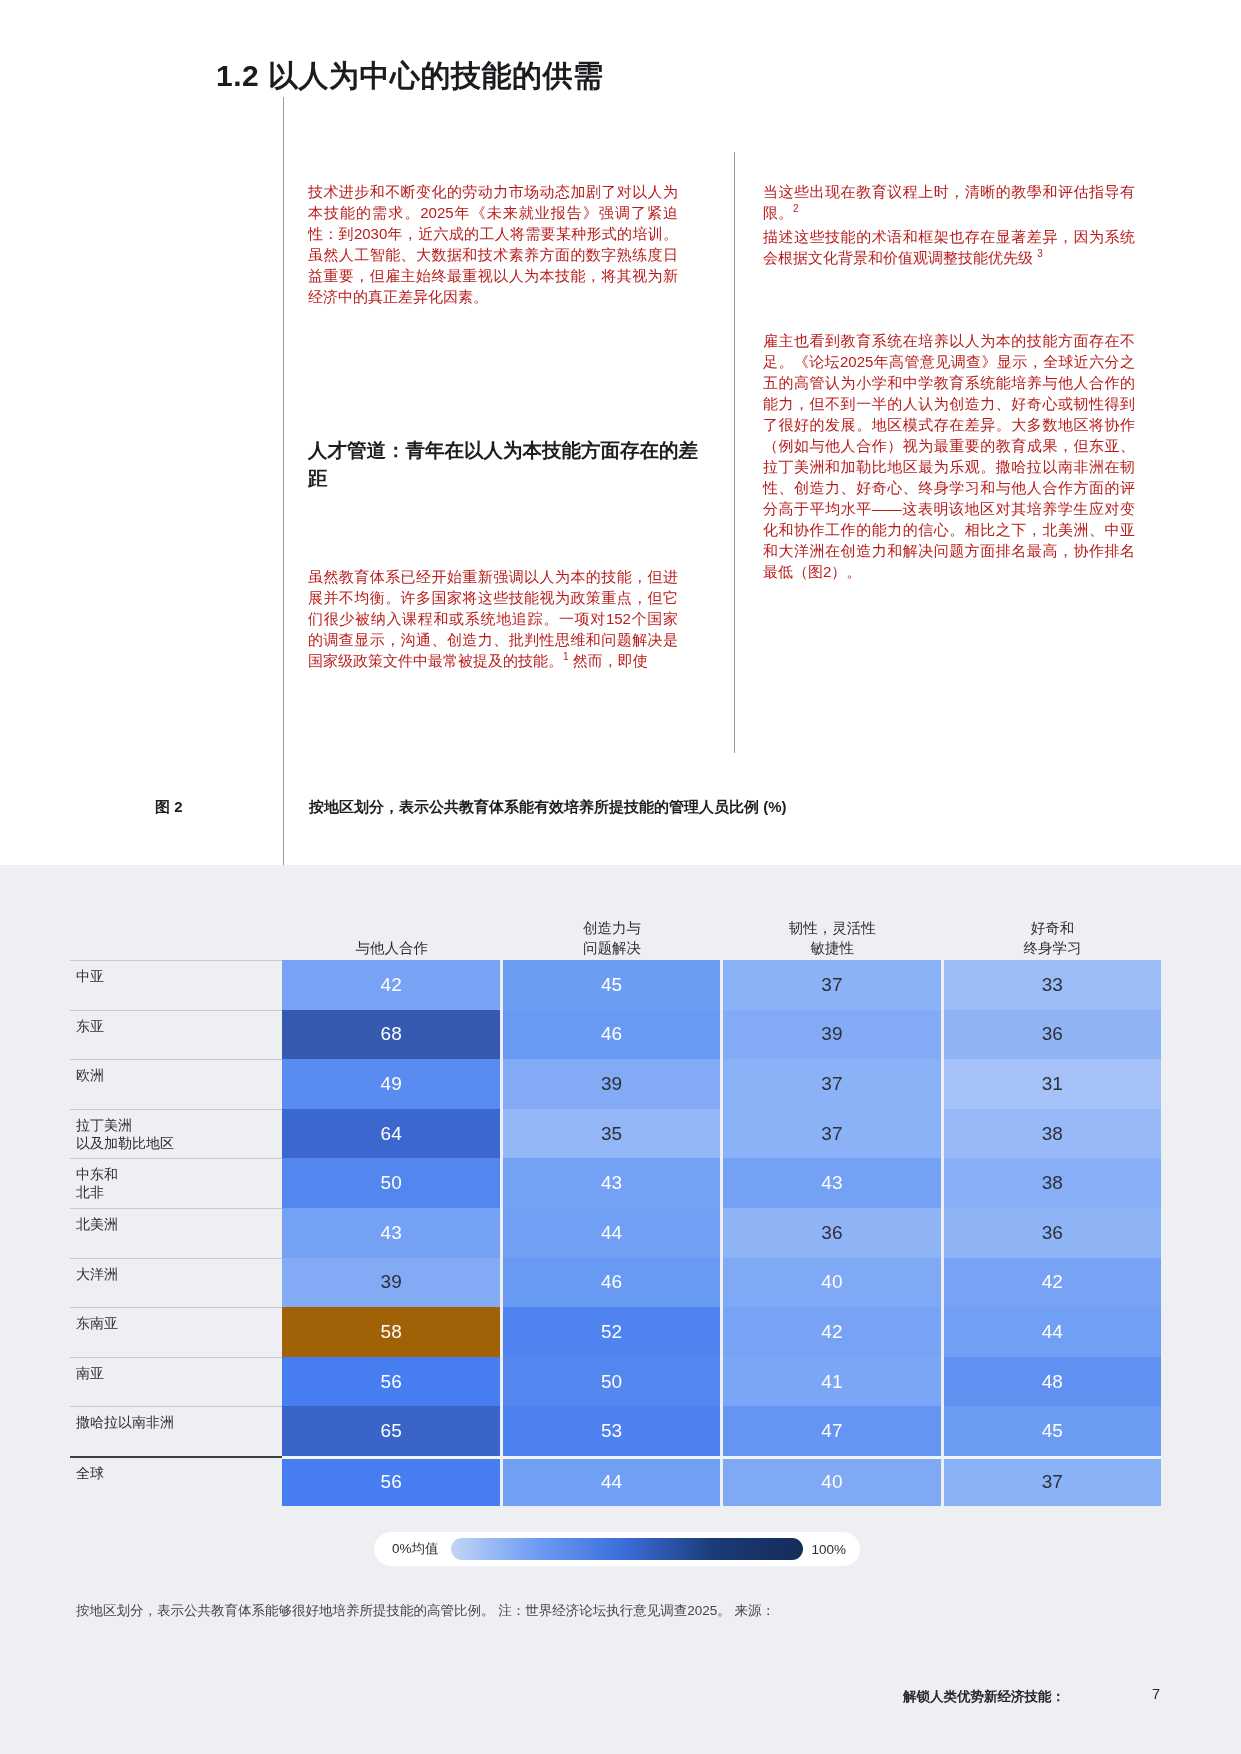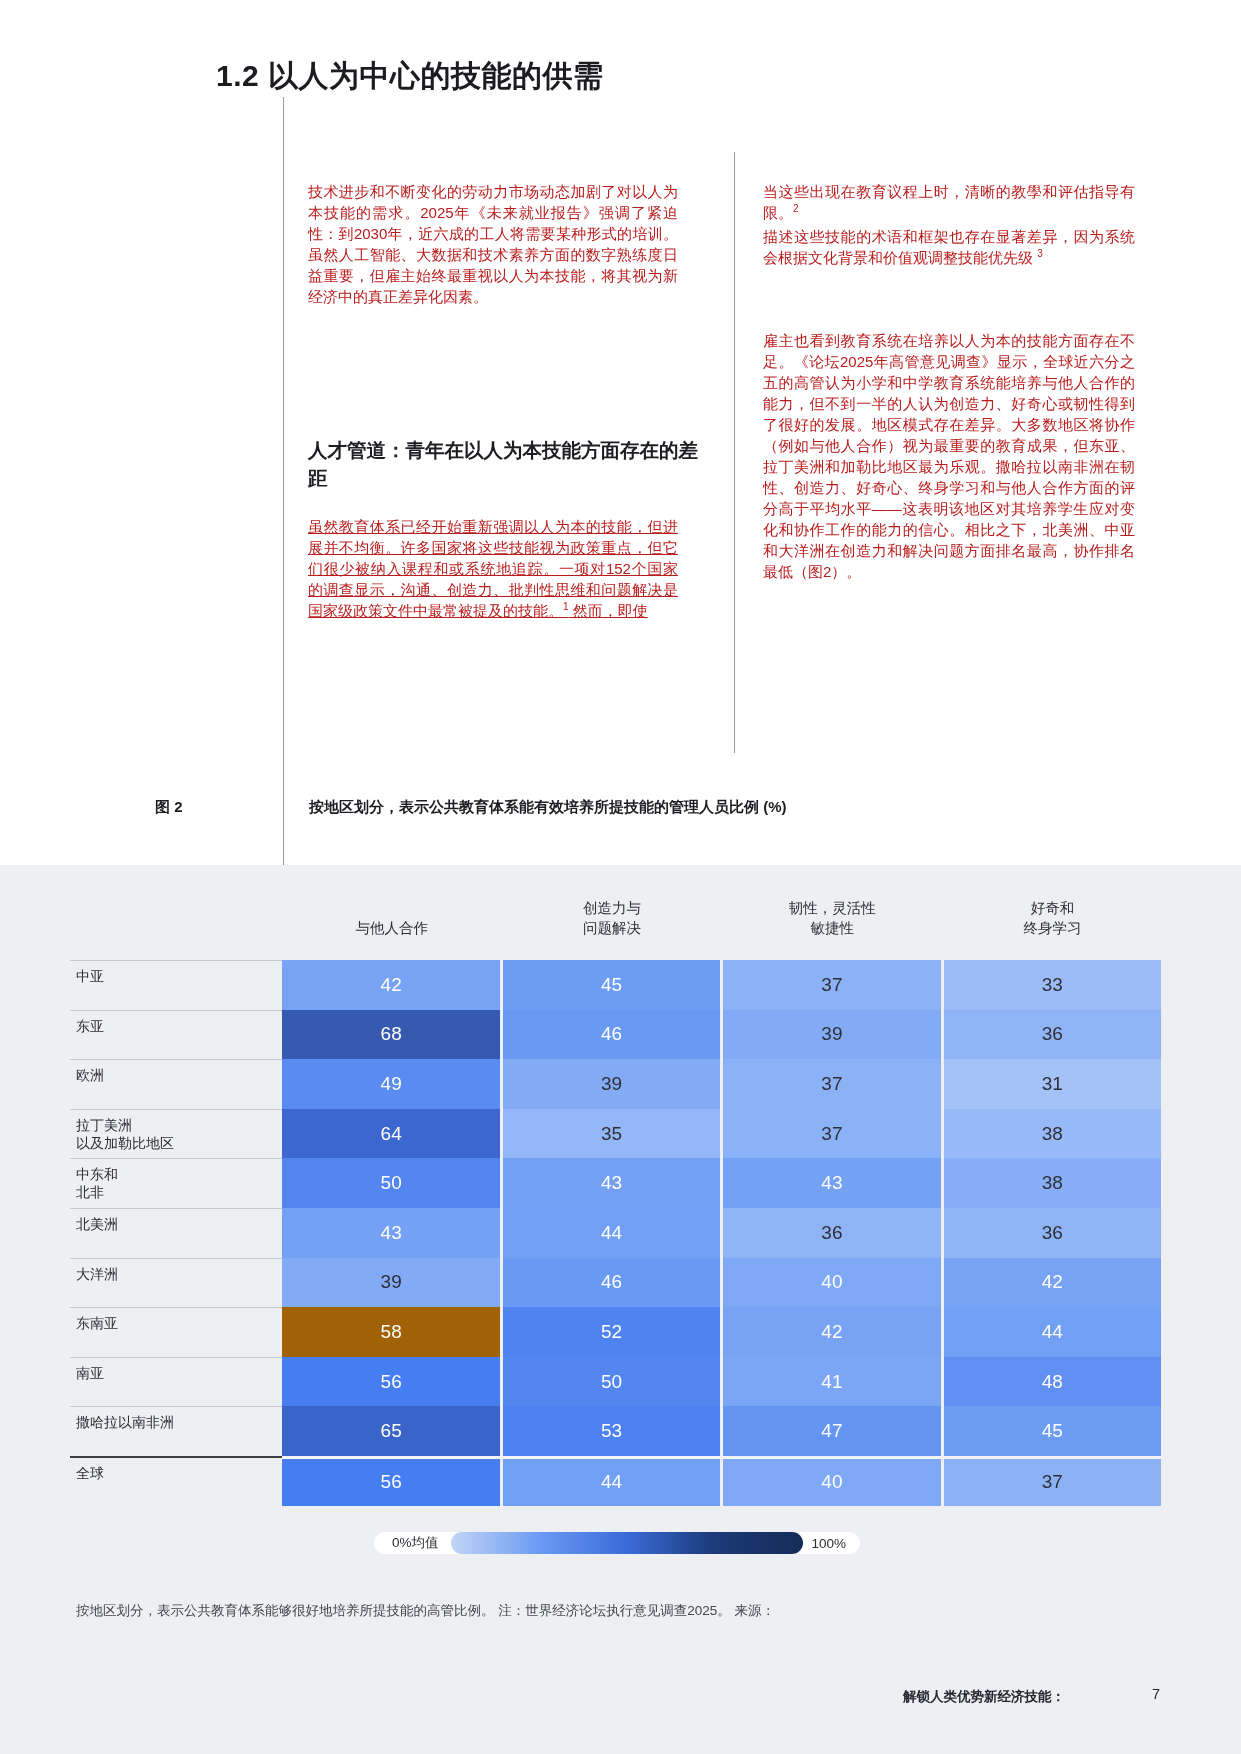--- a/index.html
+++ b/index.html
@@ -22,48 +22,48 @@
     left:308px;top:436px;width:390px;font-size:19.5px;line-height:28px;font-weight:700;color:#1d1d22;
   }
   sup{font-size:10px;line-height:0;}
   .fig-label{left:155px;top:798px;font-size:15px;font-weight:700;color:#1d1d22;}
   .fig-caption{left:309px;top:798px;width:760px;font-size:15px;font-weight:700;color:#1d1d22;}
   .chart-panel{left:0;top:865px;width:1241px;height:889px;background:#edeff3;}
 
   
   .heat-table{position:absolute;left:70px;top:893px;width:1094px;}
   .heat-head{display:flex;align-items:flex-end;padding-left:213px;height:67px;box-sizing:border-box;}
-  .heat-col-header{width:218px;margin-right:3px;text-align:center;font-size:14.5px;line-height:20px;color:#2e2e35;padding-bottom:22px;box-sizing:border-box;}
+  .heat-col-header{width:218px;margin-right:3px;text-align:center;font-size:14.5px;line-height:20px;color:#2e2e35;padding-bottom:2px;box-sizing:border-box;}
   .heat-row{display:flex;height:49.6px;}
   .heat-label{width:213px;box-sizing:border-box;border-top:1px solid #c7c9ce;padding:6px 10px 0 6px;font-size:14px;line-height:18px;color:#2c2c33;}
   .heat-row.em .heat-label{border-top:2px solid #3d3d44;}
   .heat-cell{width:218px;margin-right:3px;display:flex;align-items:center;justify-content:center;font-size:19px;box-sizing:border-box;}
   .heat-row.em .heat-cell{border-top:3px solid #f2f4f7;}
 
   
-  .legend{left:374px;top:1532px;width:486px;height:22px;background:#ffffff;border-radius:17px;display:flex;align-items:center;box-sizing:border-box;padding:0 14px 0 18px;}
+  .legend{left:374px;top:1532px;width:486px;height:34px;background:#ffffff;border-radius:17px;display:flex;align-items:center;box-sizing:border-box;padding:0 14px 0 18px;}
   .legend-min{font-size:13.5px;color:#2c2c33;white-space:nowrap;}
   .legend-bar{flex:1;height:22px;border-radius:11px;margin:0 8px 0 12px;}
   .legend-max{font-size:13.5px;color:#2c2c33;white-space:nowrap;}
 
   .footnote{left:62px;top:1600px;width:724px;font-size:13.5px;line-height:21.5px;color:#45454c;text-indent:14px;}
   .footer-title{left:903px;top:1688px;font-size:13.5px;font-weight:600;color:#26262d;white-space:nowrap;}
   .page-num{left:1152px;top:1686px;font-size:14.5px;color:#26262d;}
 </style>
 </head>
 <body>
 
 <div class="abs page-title">1.2 以人为中心的技能的供需</div>
 
 <div class="abs vrule rule-left"></div>
 <div class="abs vrule rule-mid"></div>
 
 <div class="abs body-col col-left" style="top:181px;">技术进步和不断变化的劳动力市场动态加剧了对以人为本技能的需求。2025年《未来就业报告》强调了紧迫性：到2030年，近六成的工人将需要某种形式的培训。虽然人工智能、大数据和技术素养方面的数字熟练度日益重要，但雇主始终最重视以人为本技能，将其视为新经济中的真正差异化因素。</div>
 <div class="abs sub-heading">人才管道：青年在以人为本技能方面存在的差距</div>
-<div class="abs body-col col-left" style="top:516px;text-decoration:underline;"><span>虽然教育体系已经开始重新强调以人为本的技能，但进展并不均衡。许多国家将这些技能视为政策重点，但它们很少被纳入课程和或系统地追踪。一项对152个国家的调查显示，沟通、创造力、批判性思维和问题解决是国家级政策文件中最常被提及的技能。</span><sup>1</sup><span> 然而，即使</span></div>
+<div class="abs body-col col-left" style="top:566px;"><span>虽然教育体系已经开始重新强调以人为本的技能，但进展并不均衡。许多国家将这些技能视为政策重点，但它们很少被纳入课程和或系统地追踪。一项对152个国家的调查显示，沟通、创造力、批判性思维和问题解决是国家级政策文件中最常被提及的技能。</span><sup>1</sup><span> 然而，即使</span></div>
 
 <div class="abs body-col col-right" style="top:181px;"><span>当这些出现在教育议程上时，清晰的教學和评估指导有限。</span><sup>2</sup></div>
 <div class="abs body-col col-right" style="top:226px;"><span>描述这些技能的术语和框架也存在显著差异，因为系统会根据文化背景和价值观调整技能优先级 </span><sup>3</sup></div>
 <div class="abs body-col col-right" style="top:330px;">雇主也看到教育系统在培养以人为本的技能方面存在不足。《论坛2025年高管意见调查》显示，全球近六分之五的高管认为小学和中学教育系统能培养与他人合作的能力，但不到一半的人认为创造力、好奇心或韧性得到了很好的发展。地区模式存在差异。大多数地区将协作（例如与他人合作）视为最重要的教育成果，但东亚、拉丁美洲和加勒比地区最为乐观。撒哈拉以南非洲在韧性、创造力、好奇心、终身学习和与他人合作方面的评分高于平均水平——这表明该地区对其培养学生应对变化和协作工作的能力的信心。相比之下，北美洲、中亚和大洋洲在创造力和解决问题方面排名最高，协作排名最低（图2）。</div>
 
 <div class="abs fig-label">图 2</div>
 <div class="abs fig-caption">按地区划分，表示公共教育体系能有效培养所提技能的管理人员比例 (%)</div>
 
 <div class="abs chart-panel"></div>
 

